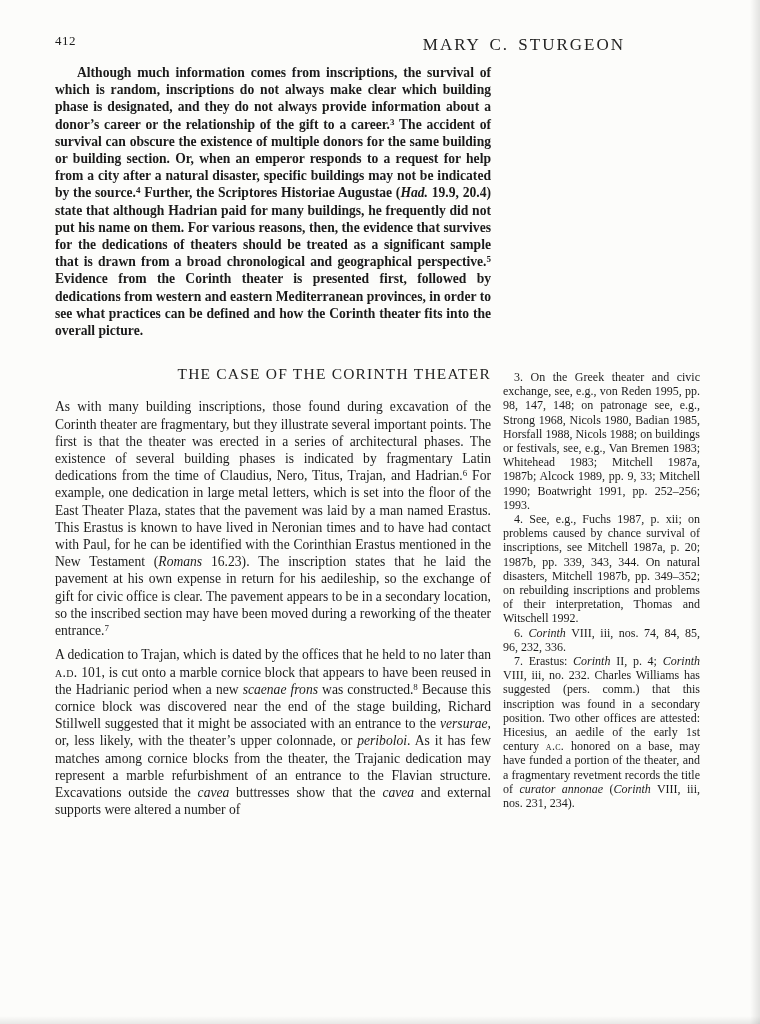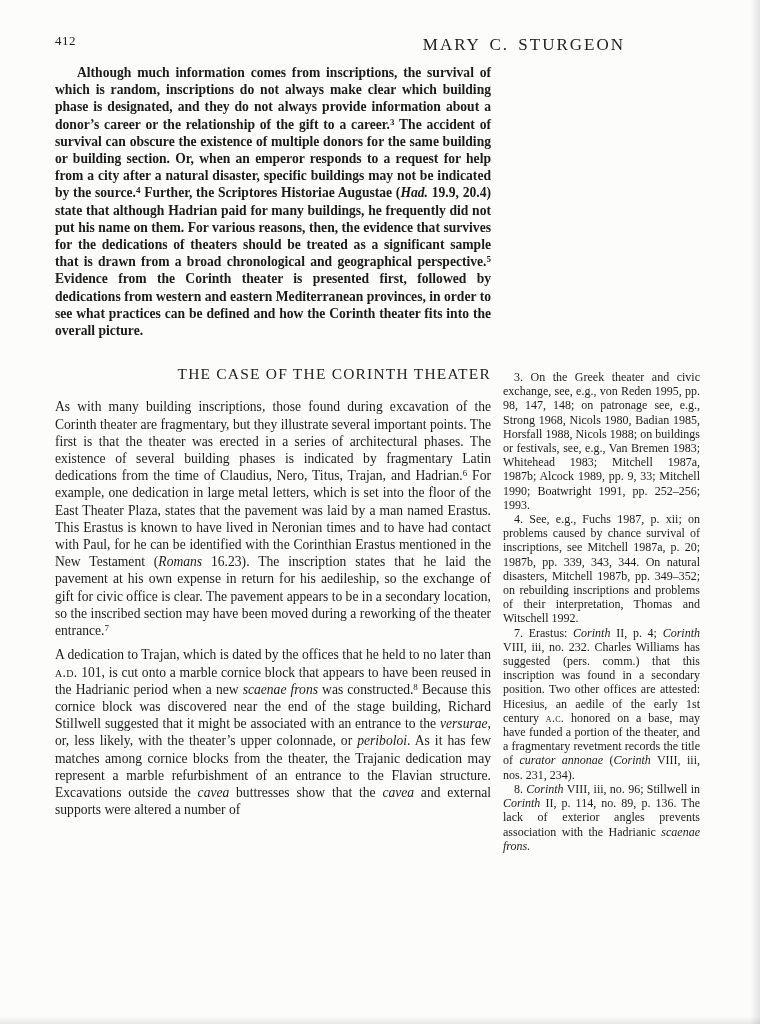--- a/index.html
+++ b/index.html
@@ -53,17 +53,17 @@
     <div id="body-paras">
         <p class="para"><span>As with many building inscriptions, those found during excavation of the Corinth theater are fragmentary, but they illustrate several important points. The first is that the theater was erected in a series of architectural phases. The existence of several building phases is indicated by fragmentary Latin dedications from the time of Claudius, Nero, Titus, Trajan, and Hadrian.</span><span class="sup">6</span><span> For example, one dedication in large metal letters, which is set into the floor of the East Theater Plaza, states that the pavement was laid by a man named Erastus. This Erastus is known to have lived in Neronian times and to have had contact with Paul, for he can be identified with the Corinthian Erastus mentioned in the New Testament (</span><span class="it">Romans</span><span> 16.23). The inscription states that he laid the pavement at his own expense in return for his aedileship, so the exchange of gift for civic office is clear. The pavement appears to be in a secondary location, so the inscribed section may have been moved during a reworking of the theater entrance.</span><span class="sup">7</span></p>
         <p class="para gap"><span>A dedication to Trajan, which is dated by the offices that he held to no later than </span><span class="sc">a.d.</span><span> 101, is cut onto a marble cornice block that appears to have been reused in the Hadrianic period when a new </span><span class="it">scaenae frons</span><span> was constructed.</span><span class="sup">8</span><span> Because this cornice block was discovered near the end of the stage building, Richard Stillwell suggested that it might be associated with an entrance to the </span><span class="it">versurae</span><span>, or, less likely, with the theater’s upper colonnade, or </span><span class="it">periboloi</span><span>. As it has few matches among cornice blocks from the theater, the Trajanic dedication may represent a marble refurbishment of an entrance to the Flavian structure. Excavations outside the </span><span class="it">cavea</span><span> buttresses show that the </span><span class="it">cavea</span><span> and external supports were altered a number of</span></p>
       </div>
   </main>
 
   <aside class="notes-col">
     <div id="notes-list">
         <p class="note"><span>3. On the Greek theater and civic exchange, see, e.g., von Reden 1995, pp. 98, 147, 148; on patronage see, e.g., Strong 1968, Nicols 1980, Badian 1985, Horsfall 1988, Nicols 1988; on buildings or festivals, see, e.g., Van Bremen 1983; Whitehead 1983; Mitchell 1987a, 1987b; Alcock 1989, pp. 9, 33; Mitchell 1990; Boatwright 1991, pp. 252–256; 1993.</span></p>
         <p class="note"><span>4. See, e.g., Fuchs 1987, p. xii; on problems caused by chance survival of inscriptions, see Mitchell 1987a, p. 20; 1987b, pp. 339, 343, 344. On natural disasters, Mitchell 1987b, pp. 349–352; on rebuilding inscriptions and problems of their interpretation, Thomas and Witschell 1992.</span></p>
+        <p class="note"><span>6. </span><span class="it">Corinth</span><span> VIII, iii, nos. 74, 84, 85, 96, 232, 336.</span></p>
         <p class="note"><span>7. Erastus: </span><span class="it">Corinth</span><span> II, p. 4; </span><span class="it">Corinth</span><span> VIII, iii, no. 232. Charles Williams has suggested (pers. comm.) that this inscription was found in a secondary position. Two other offices are attested: Hicesius, an aedile of the early 1st century </span><span class="sc">a.c.</span><span> honored on a base, may have funded a portion of the theater, and a fragmentary revetment records the title of </span><span class="it">curator annonae</span><span> (</span><span class="it">Corinth</span><span> VIII, iii, nos. 231, 234).</span></p>
-        <p class="note"><span>8. </span><span class="it">Corinth</span><span> VIII, iii, no. 96; Stillwell in </span><span class="it">Corinth</span><span> II, p. 114, no. 89, p. 136. The lack of exterior angles prevents association with the Hadrianic </span><span class="it">scaenae frons.</span></p>
       </div>
   </aside>
 </div>
 
 </body></html>

